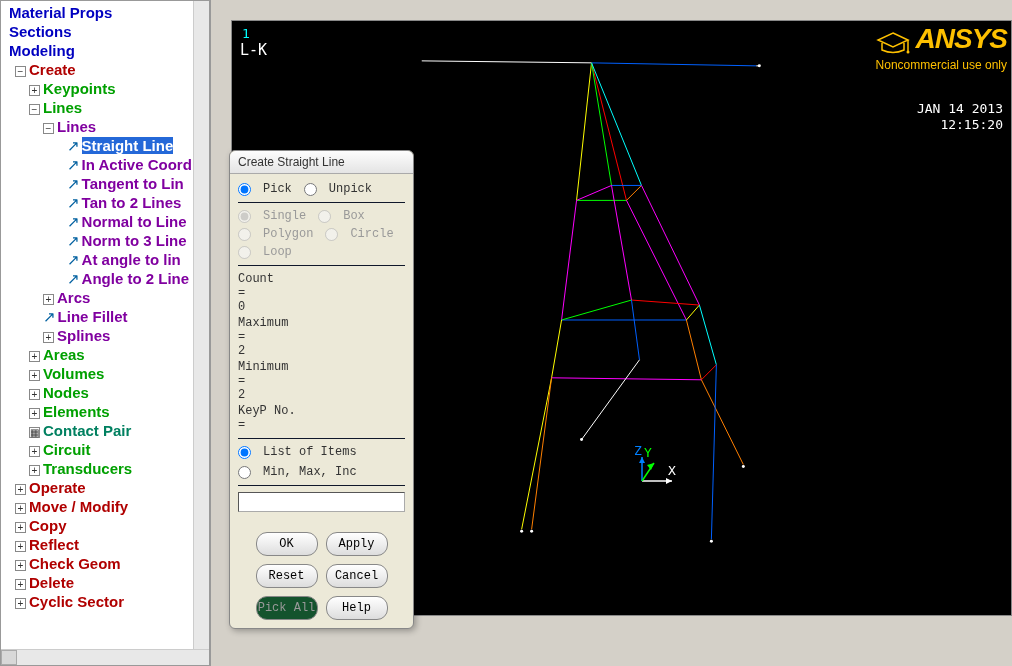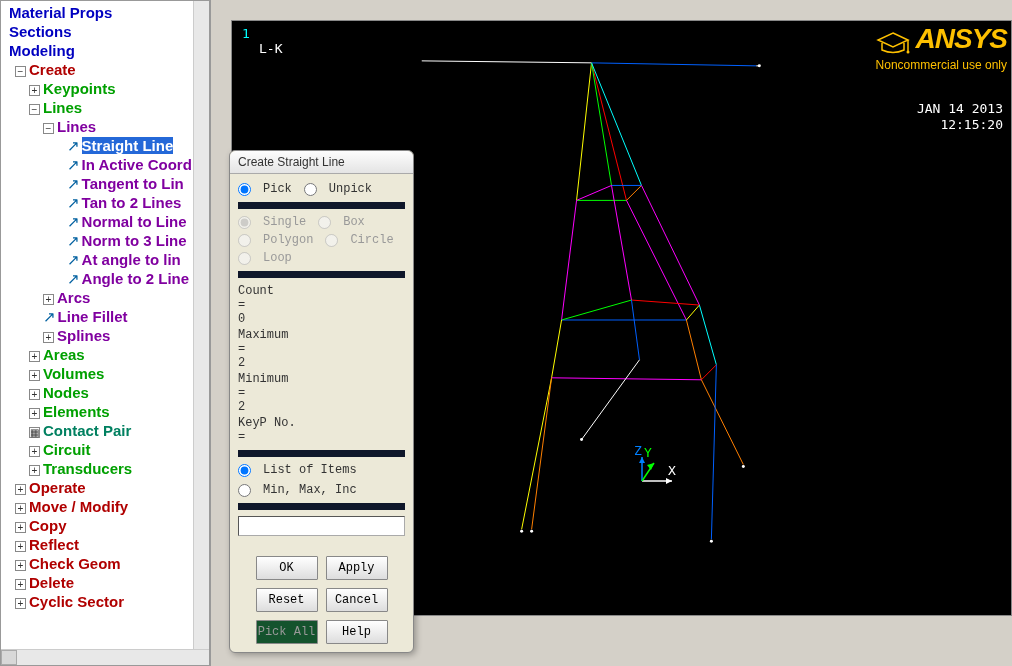--- a/index.html
+++ b/index.html
@@ -81,21 +81,21 @@
       flex: 1;
       position: relative;
       background: #d4d0c8;
       border-left:1px solid #999;
     }
     .canvas {
       position:absolute;left:20px;top:20px;right:0;bottom:50px;
       background:#000;border:1px solid #888;
     }
     .canvas-label1 {position:absolute;left:10px;top:5px;color:#00ffff;font-family:monospace;font-size:13px;}
-    .canvas-label2 {position:absolute;left:27px;top:20px;color:#fff;font-family:monospace;font-size:13px;}
+    .canvas-label2 {position:absolute;left:8px;top:20px;color:#fff;font-family:monospace;font-size:15px;}
     .logo-block {
       position:absolute;right:4px;top:2px;color:#fec000;text-align:right;
       font-family:Arial;
     }
     .logo-main {font-size:28px;font-weight:bold;font-style:italic;letter-spacing:-1px;}
     .logo-cap {display:inline-block;vertical-align:middle;margin-right:2px;}
     .logo-sub {font-size:12px;font-weight:normal;}
     .date-block {
       position:absolute;right:8px;top:80px;color:#fff;font-family:monospace;
       font-size:13px;text-align:right;line-height:16px;
@@ -109,33 +109,33 @@
       background:#ece9d8;border:1px solid #888;border-radius:6px;
       box-shadow:2px 2px 6px rgba(0,0,0,0.3);
       font-family:"Courier New",monospace;font-size:12px;
     }
     .dialog-title {
       background:linear-gradient(#fdfdfd,#e4e4e4);
       border-bottom:1px solid #aaa;border-radius:6px 6px 0 0;
       padding:4px 8px;font-family:Arial;font-size:12px;color:#333;
     }
     .dialog-body {padding:8px;color:#333;}
-    .dialog-sec {border-top:7px solid #0f172a;margin-top:6px;padding-top:6px;}
+    .dialog-sec {border-top:1px solid #0f172a;margin-top:6px;padding-top:6px;}
     .radio-row {display:flex;gap:12px;margin-bottom:4px;}
     .radio-item {display:flex;align-items:center;gap:12px;}
     .radio-item input {margin:0;}
     .disabled {color:#999;}
     .stat-row {display:flex;margin-bottom:2px;flex-direction:column;}
     .stat-row .k {width:70px;}
     .stat-row .eq {width:14px;}
     .dlg-input {width:100%;border:1px inset #aaa;height:20px;background:#fff;padding:0 3px;}
     .btn-row {display:flex;gap:8px;margin-top:8px;justify-content:center;}
     .btn {
       width:62px;height:24px;border:1px solid #888;background:linear-gradient(#fff,#ddd);
-      font-family:"Courier New",monospace;font-size:12px;cursor:pointer;border-radius:1px;
+      font-family:"Courier New",monospace;font-size:12px;cursor:pointer;border-radius:11px;
     }
     .btn.dis {color:#999;cursor:default;background:#14532d;}
     svg.wire {position:absolute;left:0;top:0;width:100%;height:100%;}
   </style>
 </head>
 <body>
 
 <div class="sidebar">
   <div class="tree-wrap">
     <div class="tree">

